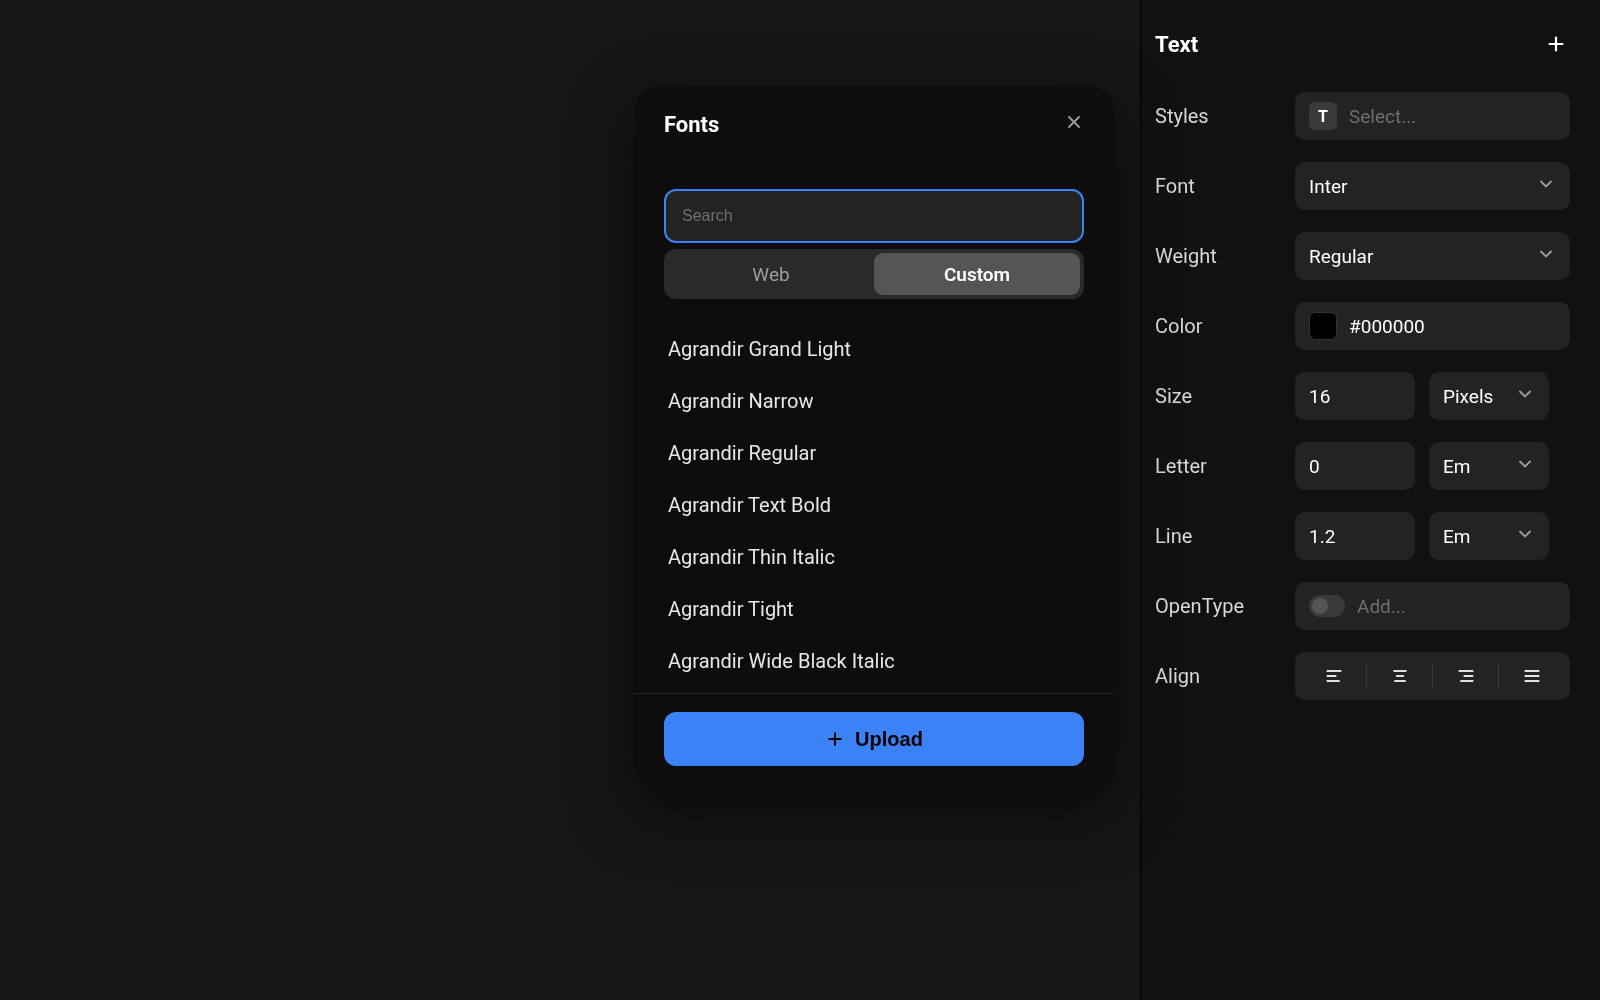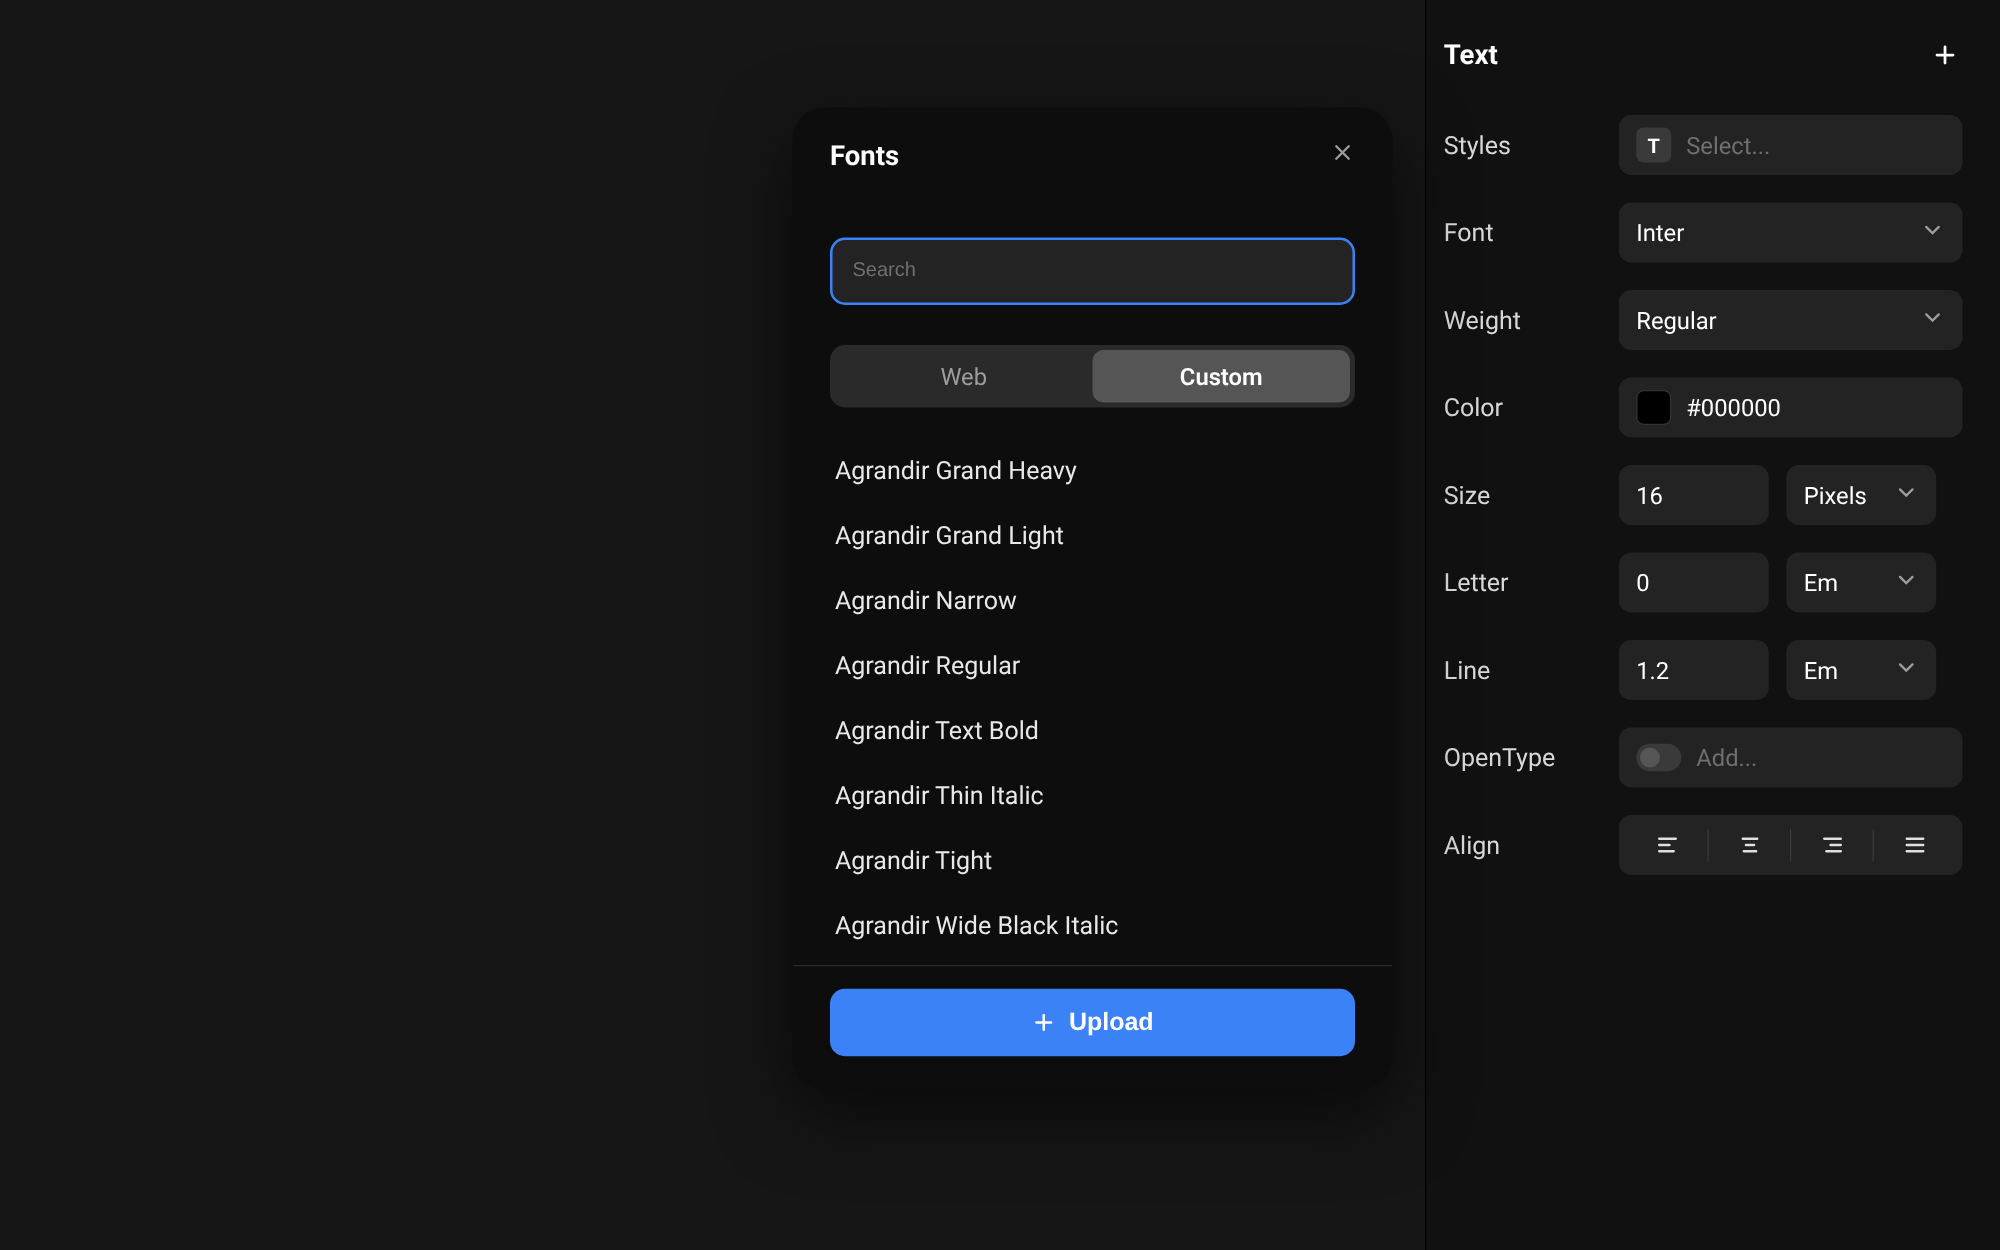--- a/index.html
+++ b/index.html
@@ -113,41 +113,41 @@
     border: 2px solid var(--accent);
     border-radius: 12px;
     color: var(--fg);
     font-size: 16px;
     padding: 0 16px;
     outline: none;
     margin-top: 32px;
   }
   .search::placeholder { color: var(--fg-muted); }
   .tab-group {
-    margin-top: 32px;
+    margin-top: 6px;
     background: var(--bg-tab-group);
     border-radius: 12px;
     height: 50px;
     display: flex; padding: 4px; text-align: center;
   }
   .tab {
     flex:1; display:flex; align-items:center; justify-content:center;
     border-radius: 9px;
     font-size: 19px; color: var(--fg-dim);
     cursor: pointer;
   }
   .tab.active { background: var(--bg-tab-active); color: #fff; font-weight: 600; }
   .font-list { margin-top: 24px; max-height: 420px; overflow: hidden; }
   .font-item { font-size: 20px; padding: 14px 4px; color: #e8e8e8; cursor: pointer; }
   .pop-footer { border-top: 1px solid var(--divider); padding: 18px 30px 26px 30px; margin-top: 6px;}
   .upload-btn {
     width: 100%; height: 54px;
     background: var(--accent);
     border: none; border-radius: 12px;
-    color: #ffffff; font-size: 20px; font-weight: 600;
+    color: #000000; font-size: 20px; font-weight: 600;
     display: flex; align-items:center; justify-content:center; gap: 10px;
     cursor: pointer;
   }
 
   
   svg.icon { width: 20px; height: 20px; }
   svg.icon-lg { width: 22px; height: 22px; }
 </style>
 </head>
 <body>
@@ -165,21 +165,20 @@
             </svg>
         </div>
       </div>
       <div class="pop-body">
         <input class="search" type="text" placeholder="Search" style="">
         <div class="tab-group">
           <div class="tab">Web</div>
           <div class="tab active">Custom</div>
         </div>
         <div class="font-list">
-          <div class="font-item">Agrandir Grand Heavy</div>
           <div class="font-item">Agrandir Grand Light</div>
           <div class="font-item">Agrandir Narrow</div>
           <div class="font-item">Agrandir Regular</div>
           <div class="font-item">Agrandir Text Bold</div>
           <div class="font-item">Agrandir Thin Italic</div>
           <div class="font-item">Agrandir Tight</div>
           <div class="font-item">Agrandir Wide Black Italic</div>
         </div>
       </div>
       <div class="pop-footer">

